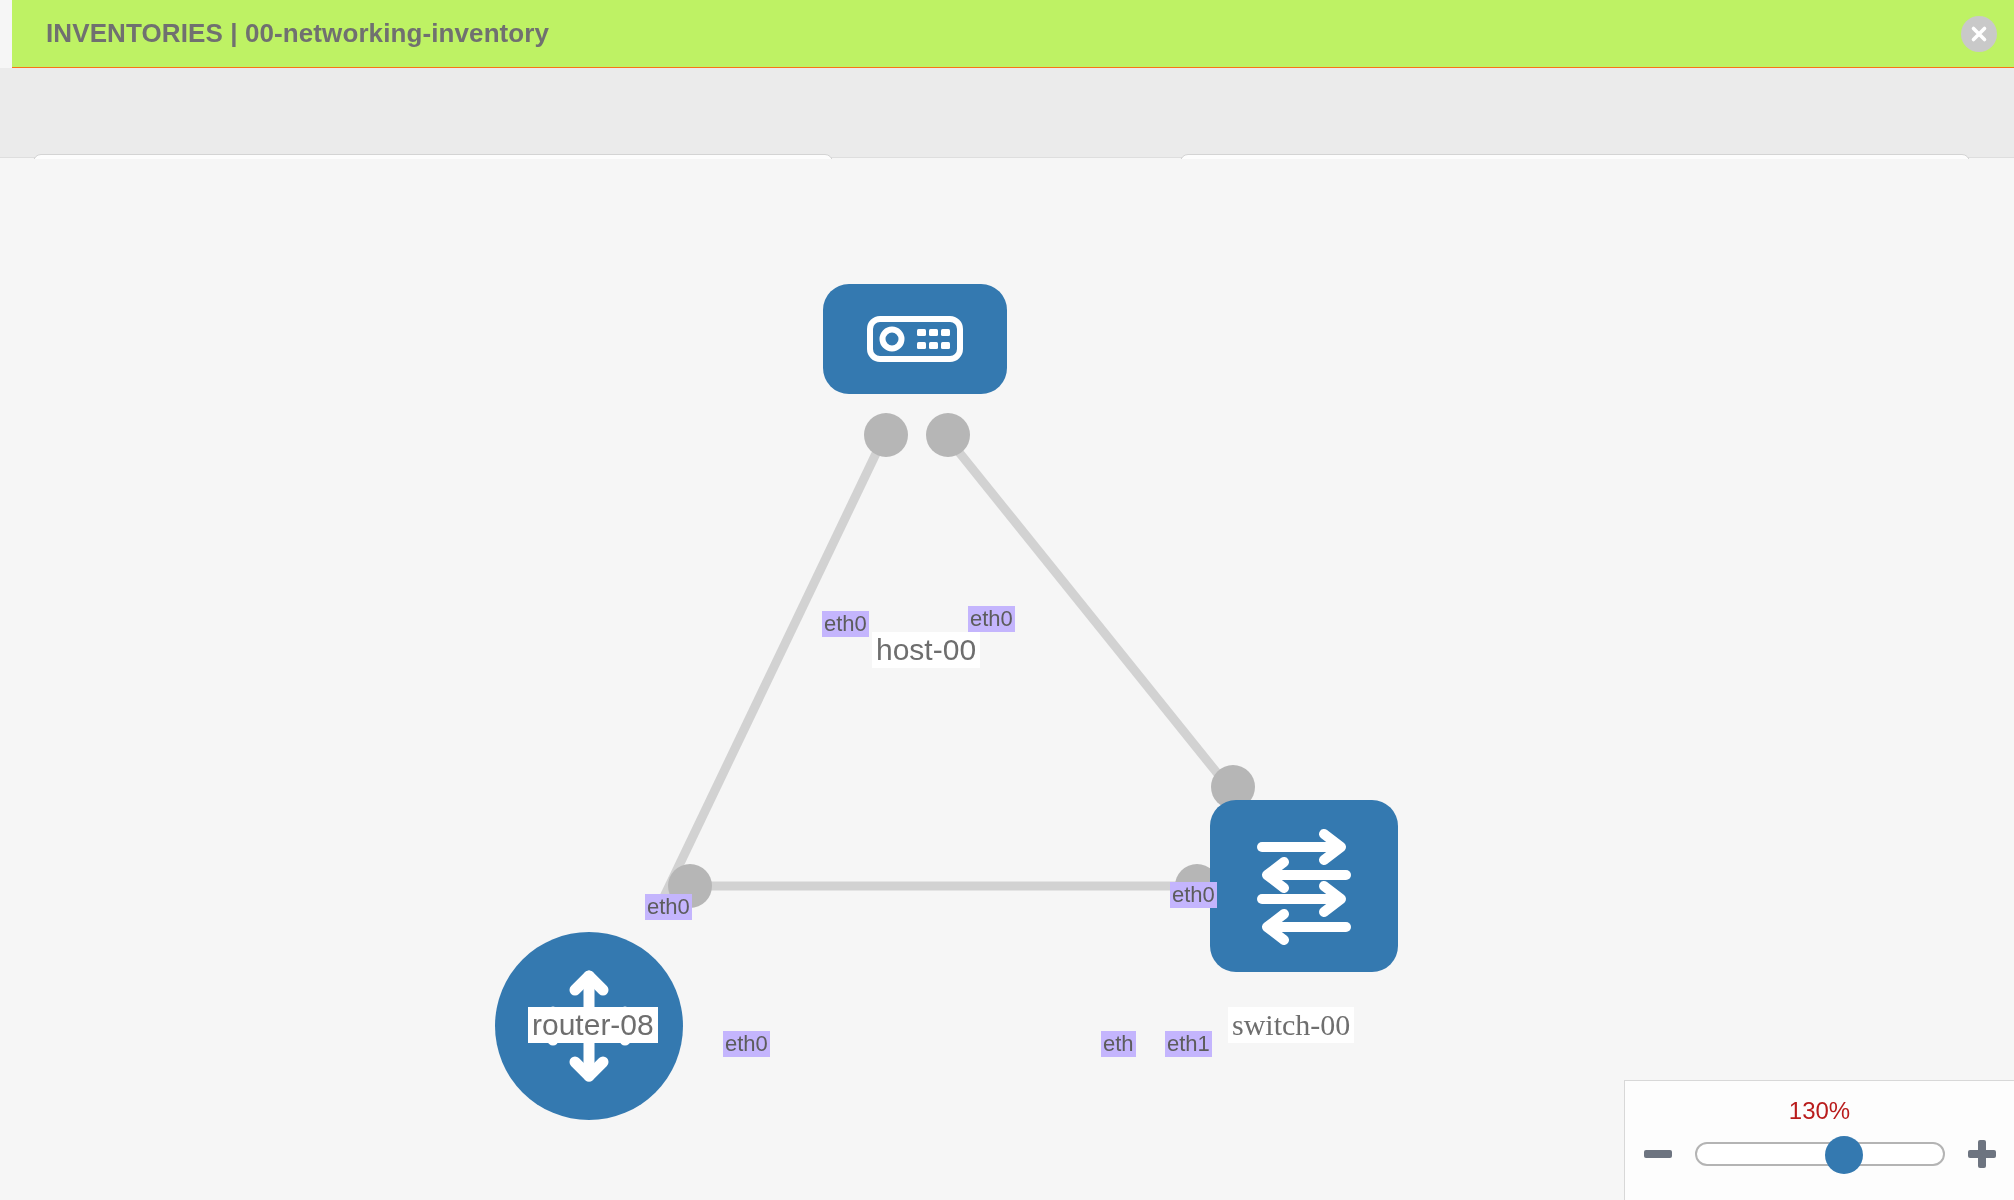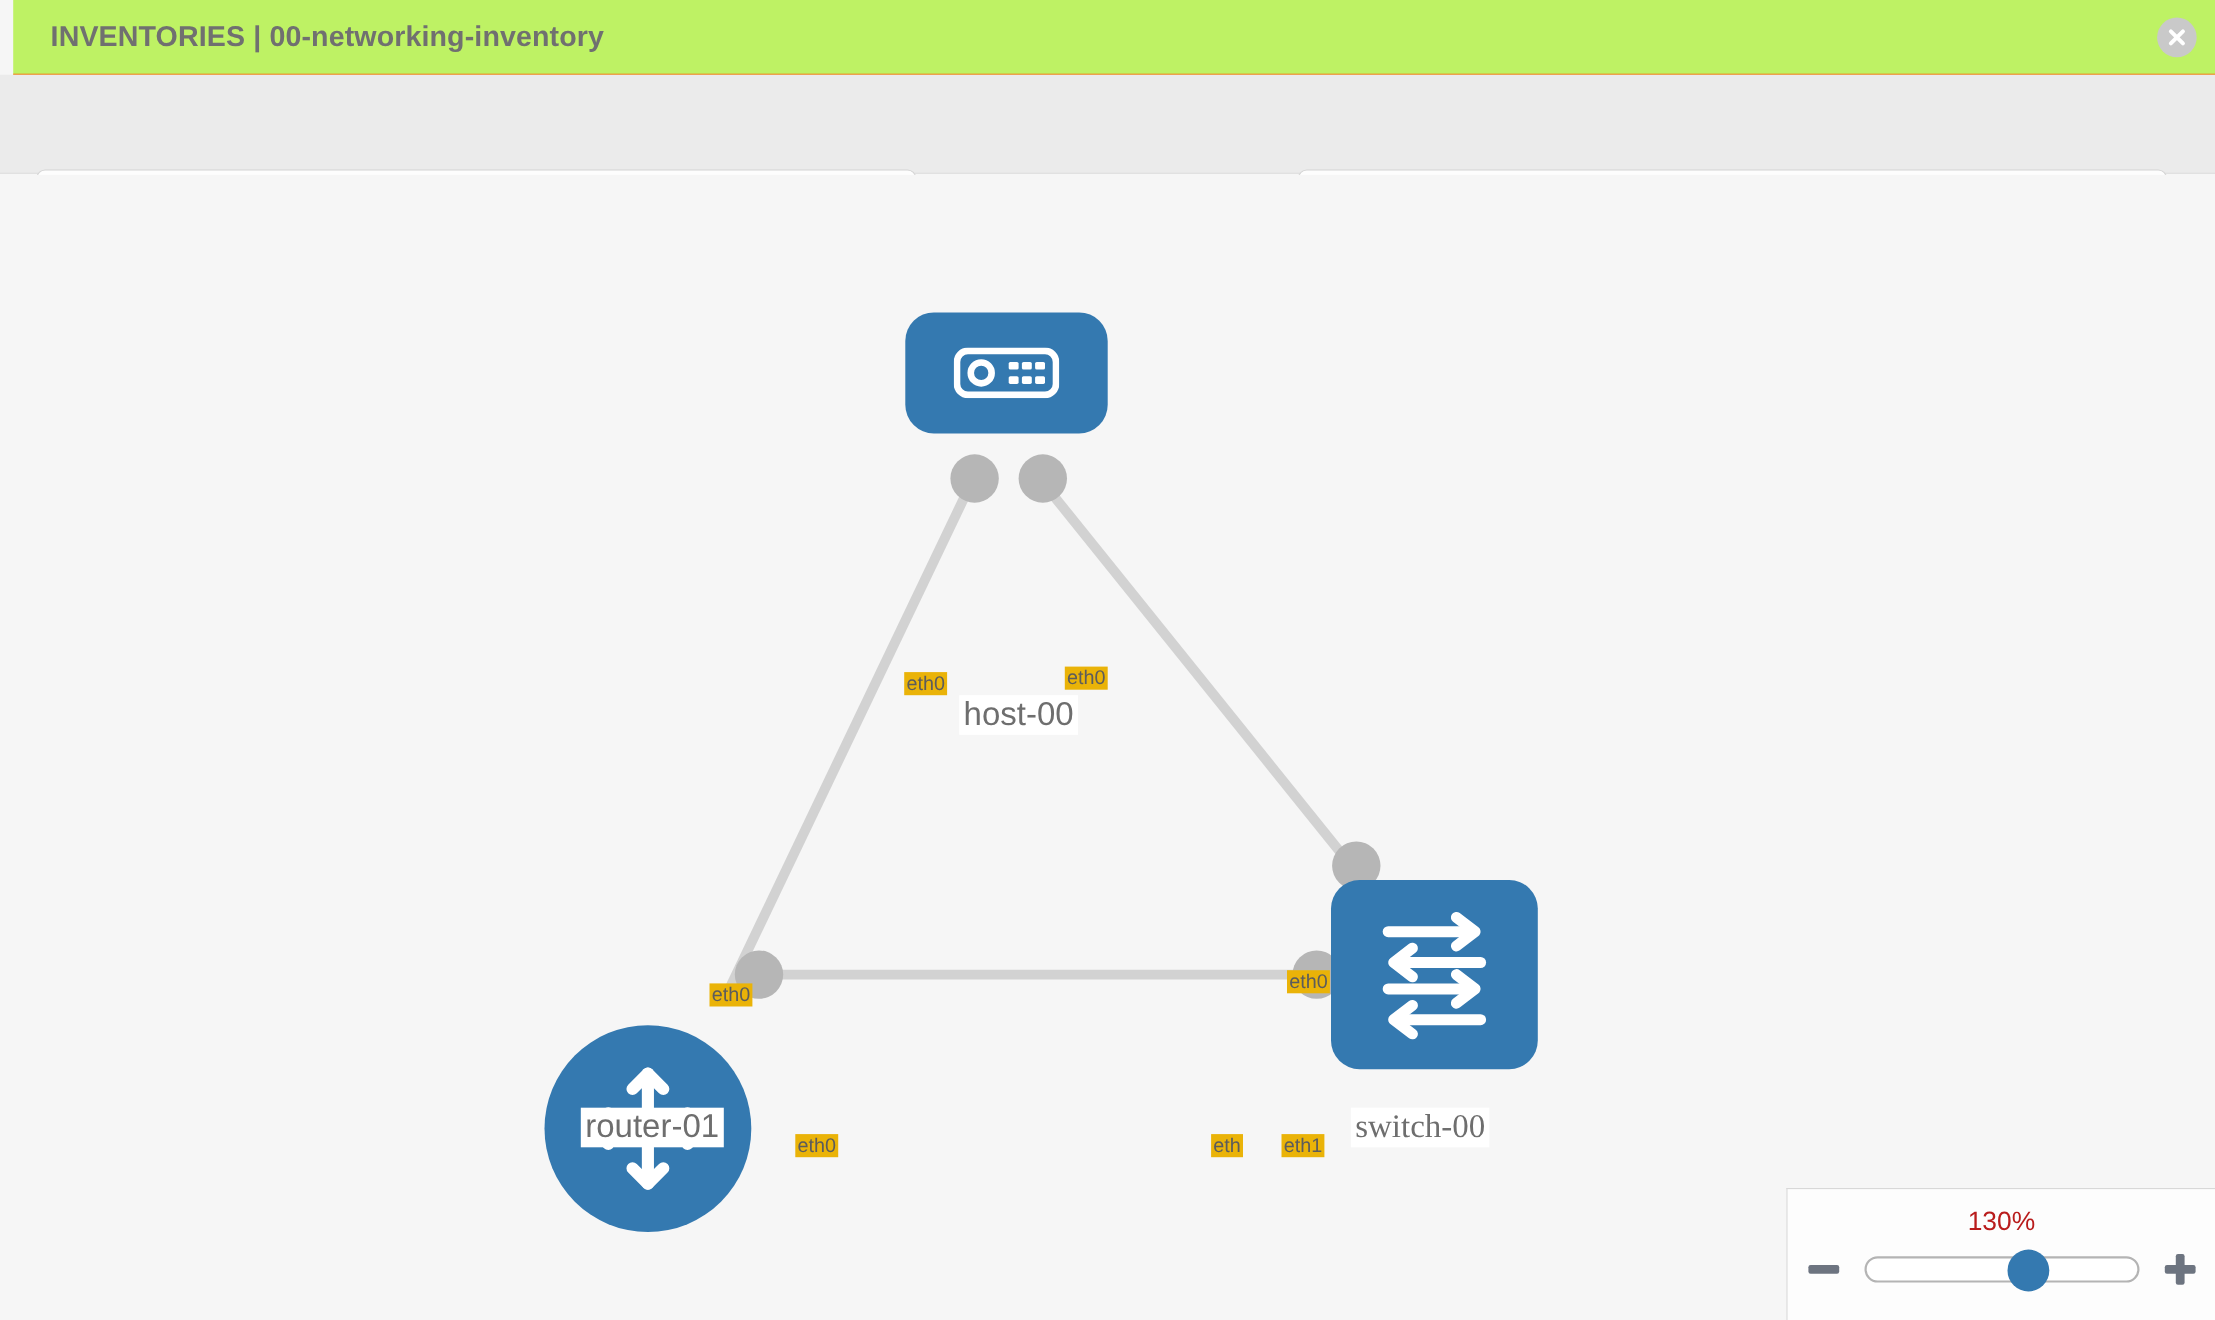--- a/index.html
+++ b/index.html
@@ -90,22 +90,22 @@
   .node-label {
     position: absolute;
     font-size: 30px; color: #6e6e6e;
     background: #ffffff;
     padding: 1px 4px;
     white-space: nowrap;
     text-align: center;
   }
   .iface-label {
     position: absolute;
-    font-size: 18px; color: #5c5c5c;
-    background: #eab308;
+    font-size: 22px; color: #5c5c5c;
+    background: #c4b5fd;
     padding: 0 2px;
     white-space: nowrap;
   }
 
   
   .zoom-widget {
     position: absolute; right: 0; bottom: 0;
     width: 390px; height: 120px;
     background: #fdfdfd;
     border-top: 1px solid #d8d8d8;
@@ -224,21 +224,21 @@
             <path d="M60 110 L60 72"></path>
               <path d="M46 96 L60 110 L74 96"></path>
             <path d="M10 60 L48 60"></path>
               <path d="M24 46 L10 60 L24 74" transform="translate(120,0) scale(-1,1)"></path>
             <path d="M110 60 L72 60"></path>
               <path d="M96 46 L110 60 L96 74" transform="translate(120,0) scale(-1,1)"></path>
           </g>
         </svg>
       </div>
     </div>
-    <div class="node-label" style="left:528px; top:848px;">router-01</div>
+    <div class="node-label" style="left:528px; top:848px;">router-08</div>
 
     <div class="node" style="left:1210px; top:641px;">
       <div class="node-shape node-sq2">
         <svg width="120" height="118" viewBox="0 0 120 118" aria-hidden="true">
           <g stroke="#ffffff" stroke-width="10" stroke-linecap="round" stroke-linejoin="round" fill="none">
             <path d="M18 20 L96 20"></path>
               <path d="M80 7 L97 20 L80 33"></path>
             <path d="M102 48 L24 48"></path>
               <path d="M40 35 L23 48 L40 61"></path>
             <path d="M18 72 L96 72"></path>

